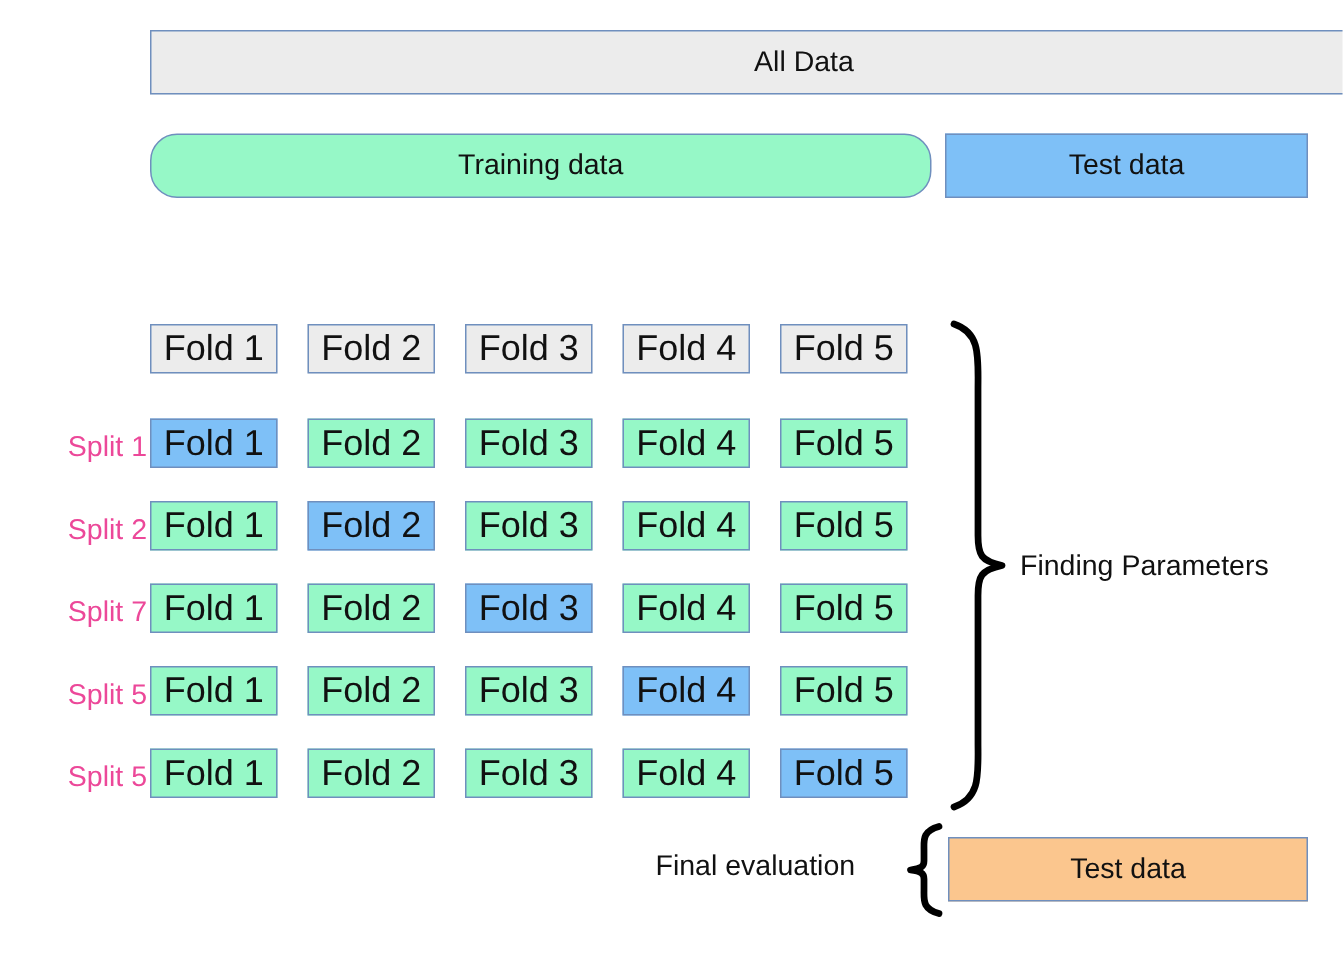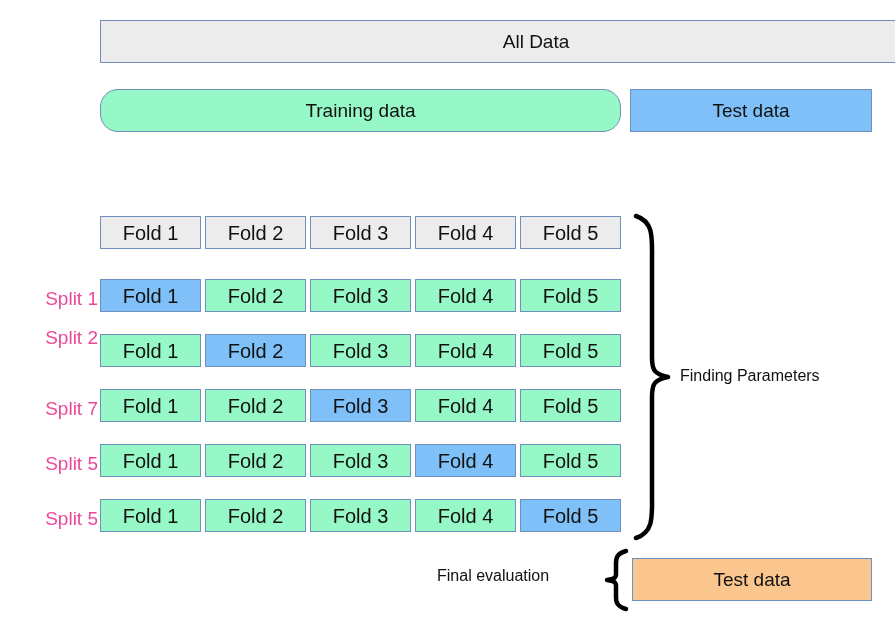--- a/index.html
+++ b/index.html
@@ -34,40 +34,40 @@
   .box.blue   { background: #7ec0f7; }
   .box.orange { background: #fbc68e; }
 
   
   #all-data      { left: 100px; top: 20px;  width: 872px; height: 43px; }
   #training-data { left: 100px; top: 89px;  width: 521px; height: 43px; border-radius: 18px; }
   #test-data-top { left: 630px; top: 89px;  width: 242px; height: 43px; }
 
   
   .fold {
-    width: 101px;
+    width: 85px;
     height: 33px;
-    font-size: 20px;
+    font-size: 24px;
   }
 
   
   .split-label {
     position: absolute;
     font-size: 19px;
     line-height: 1;
     color: #ec4899;
     white-space: nowrap;
     text-align: right;
     width: 80px;
   }
 
   
   .caption {
     position: absolute;
-    font-size: 16px;
+    font-size: 19px;
     line-height: 1;
     color: #111111;
     white-space: nowrap;
   }
   #finding-parameters-label { left: 680px; top: 368px; }
   #final-evaluation-label   { left: 437px; top: 568px; }
 
   
   .brace {
     position: absolute;
@@ -93,21 +93,21 @@
     <div class="box grey fold" style="left: 205px; top: 216px;">Fold 2</div>
     <div class="box grey fold" style="left: 310px; top: 216px;">Fold 3</div>
     <div class="box grey fold" style="left: 415px; top: 216px;">Fold 4</div>
     <div class="box grey fold" style="left: 520px; top: 216px;">Fold 5</div>
     <div class="split-label" style="left: 18px; top: 289px;">Split 1</div>
     <div class="box fold blue" style="left: 100px; top: 279px;">Fold 1</div>
     <div class="box fold green" style="left: 205px; top: 279px;">Fold 2</div>
     <div class="box fold green" style="left: 310px; top: 279px;">Fold 3</div>
     <div class="box fold green" style="left: 415px; top: 279px;">Fold 4</div>
     <div class="box fold green" style="left: 520px; top: 279px;">Fold 5</div>
-    <div class="split-label" style="left: 18px; top: 328px; text-align: right;">Split 2</div>
+    <div class="split-label" style="left: 18px; top: 344px; text-align: right;">Split 2</div>
     <div class="box fold green" style="left: 100px; top: 334px;">Fold 1</div>
     <div class="box fold blue" style="left: 205px; top: 334px;">Fold 2</div>
     <div class="box fold green" style="left: 310px; top: 334px;">Fold 3</div>
     <div class="box fold green" style="left: 415px; top: 334px;">Fold 4</div>
     <div class="box fold green" style="left: 520px; top: 334px;">Fold 5</div>
     <div class="split-label" style="left: 18px; top: 399px;">Split 7</div>
     <div class="box fold green" style="left: 100px; top: 389px;">Fold 1</div>
     <div class="box fold green" style="left: 205px; top: 389px;">Fold 2</div>
     <div class="box fold blue" style="left: 310px; top: 389px;">Fold 3</div>
     <div class="box fold green" style="left: 415px; top: 389px;">Fold 4</div>

